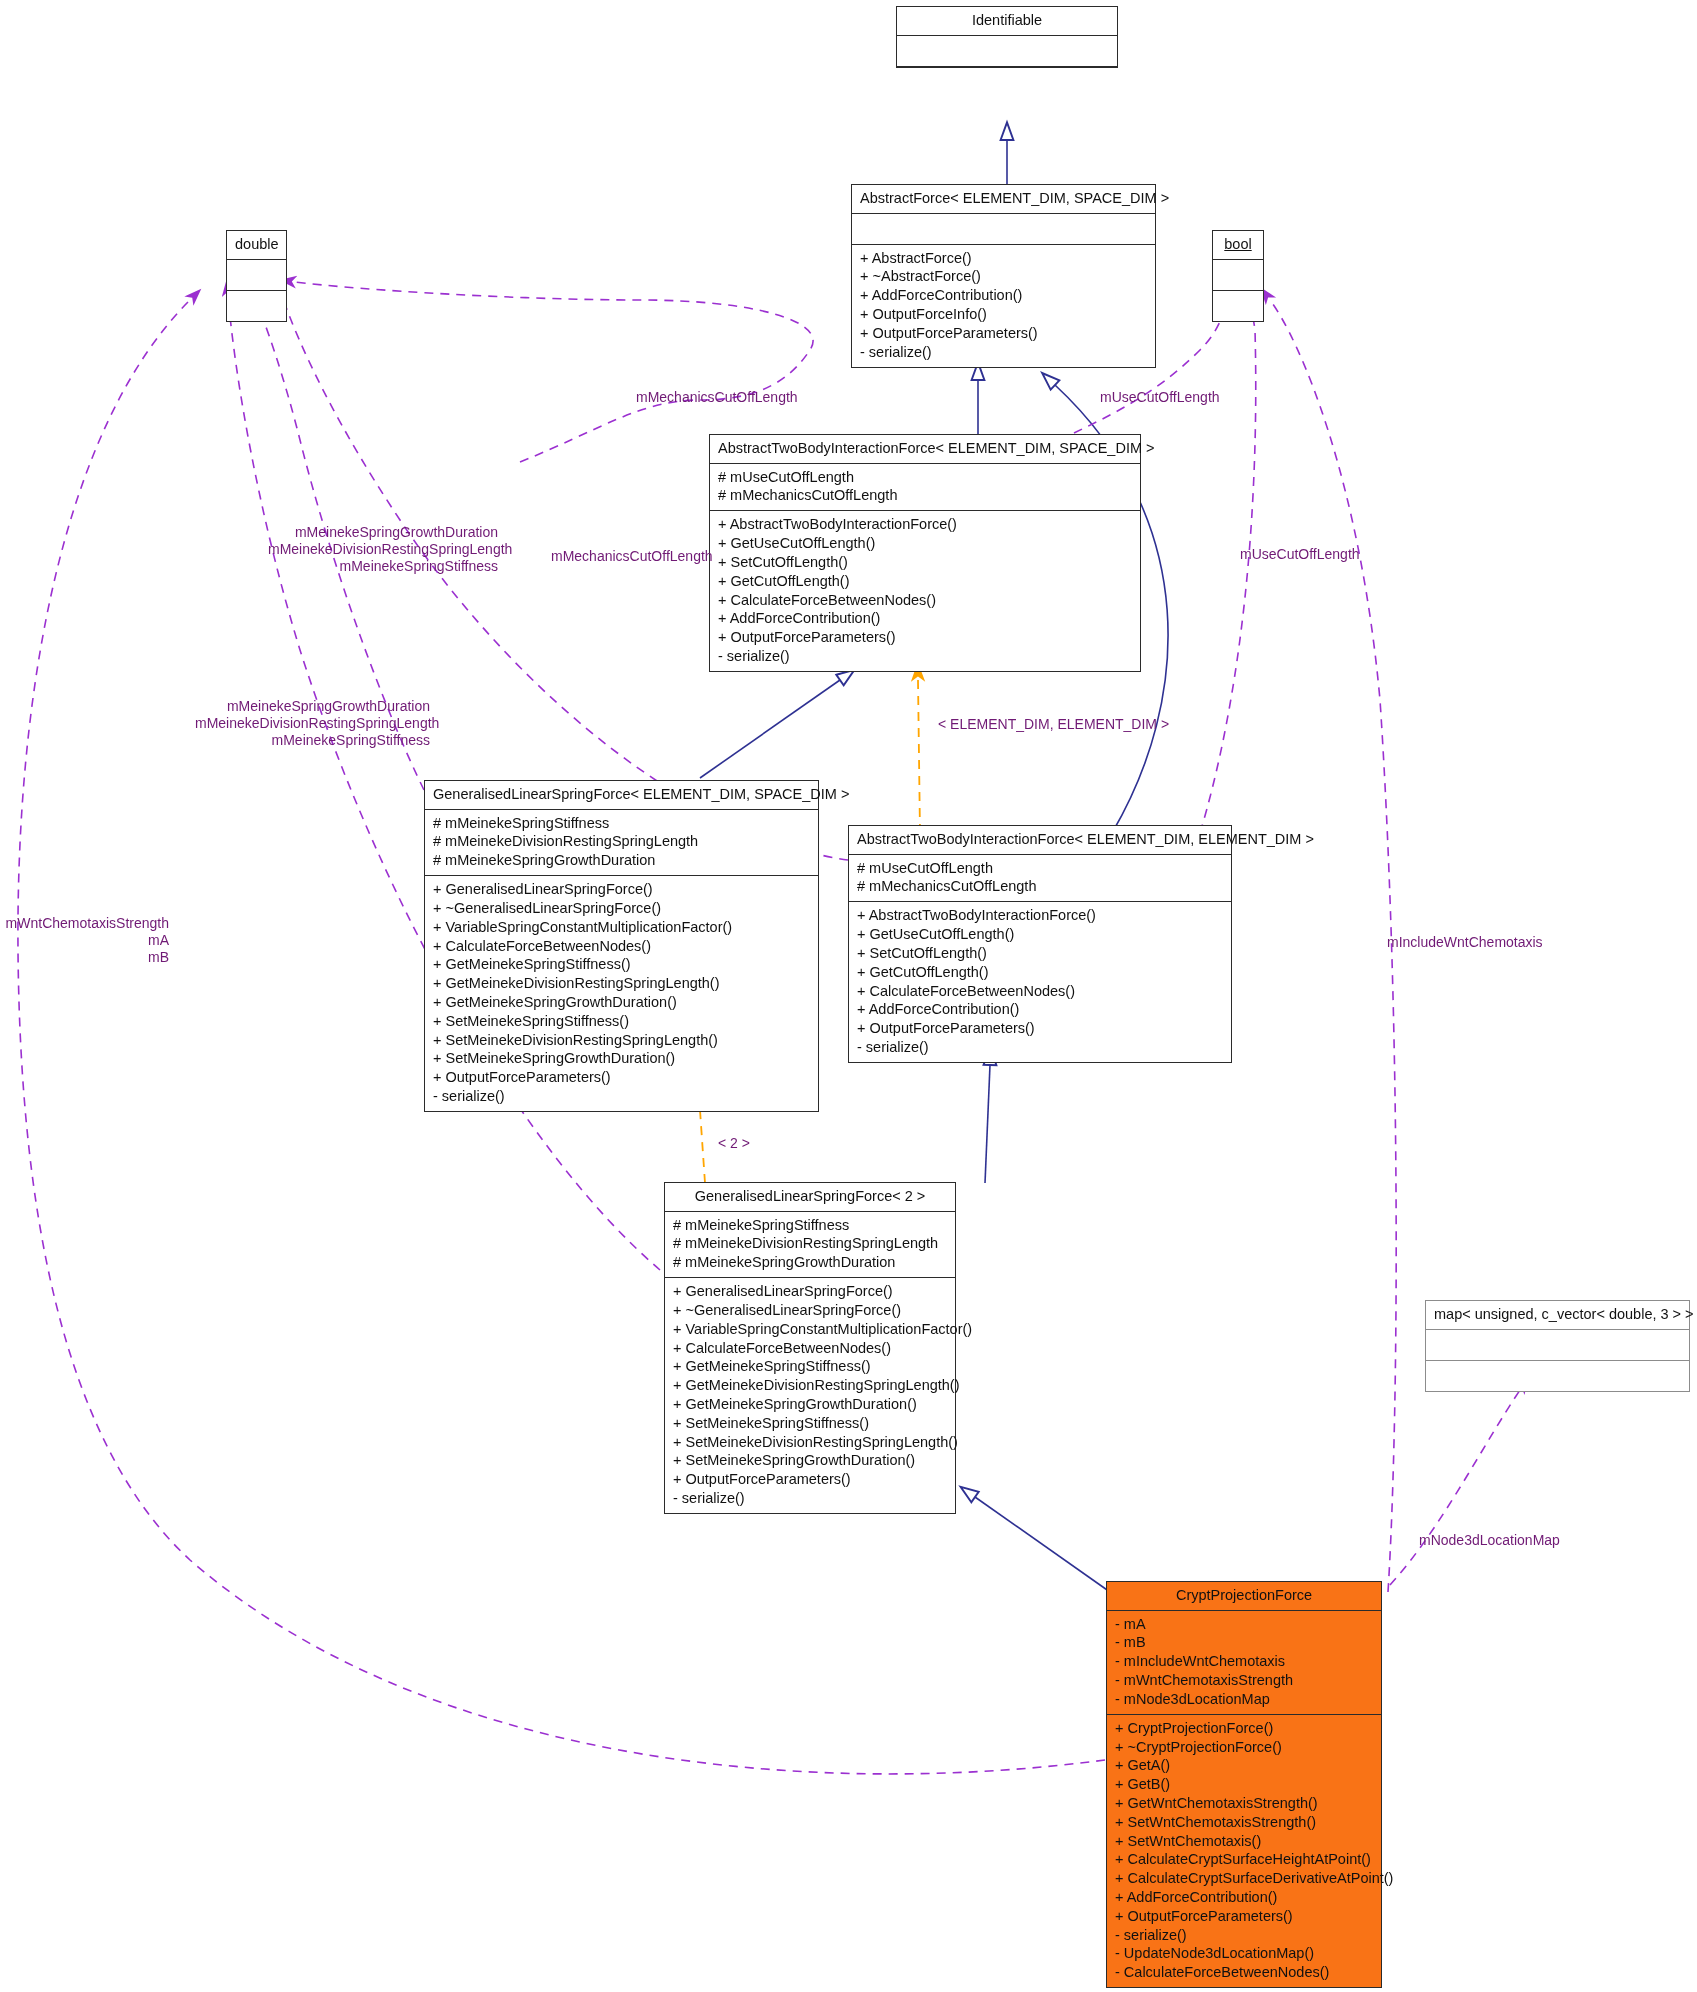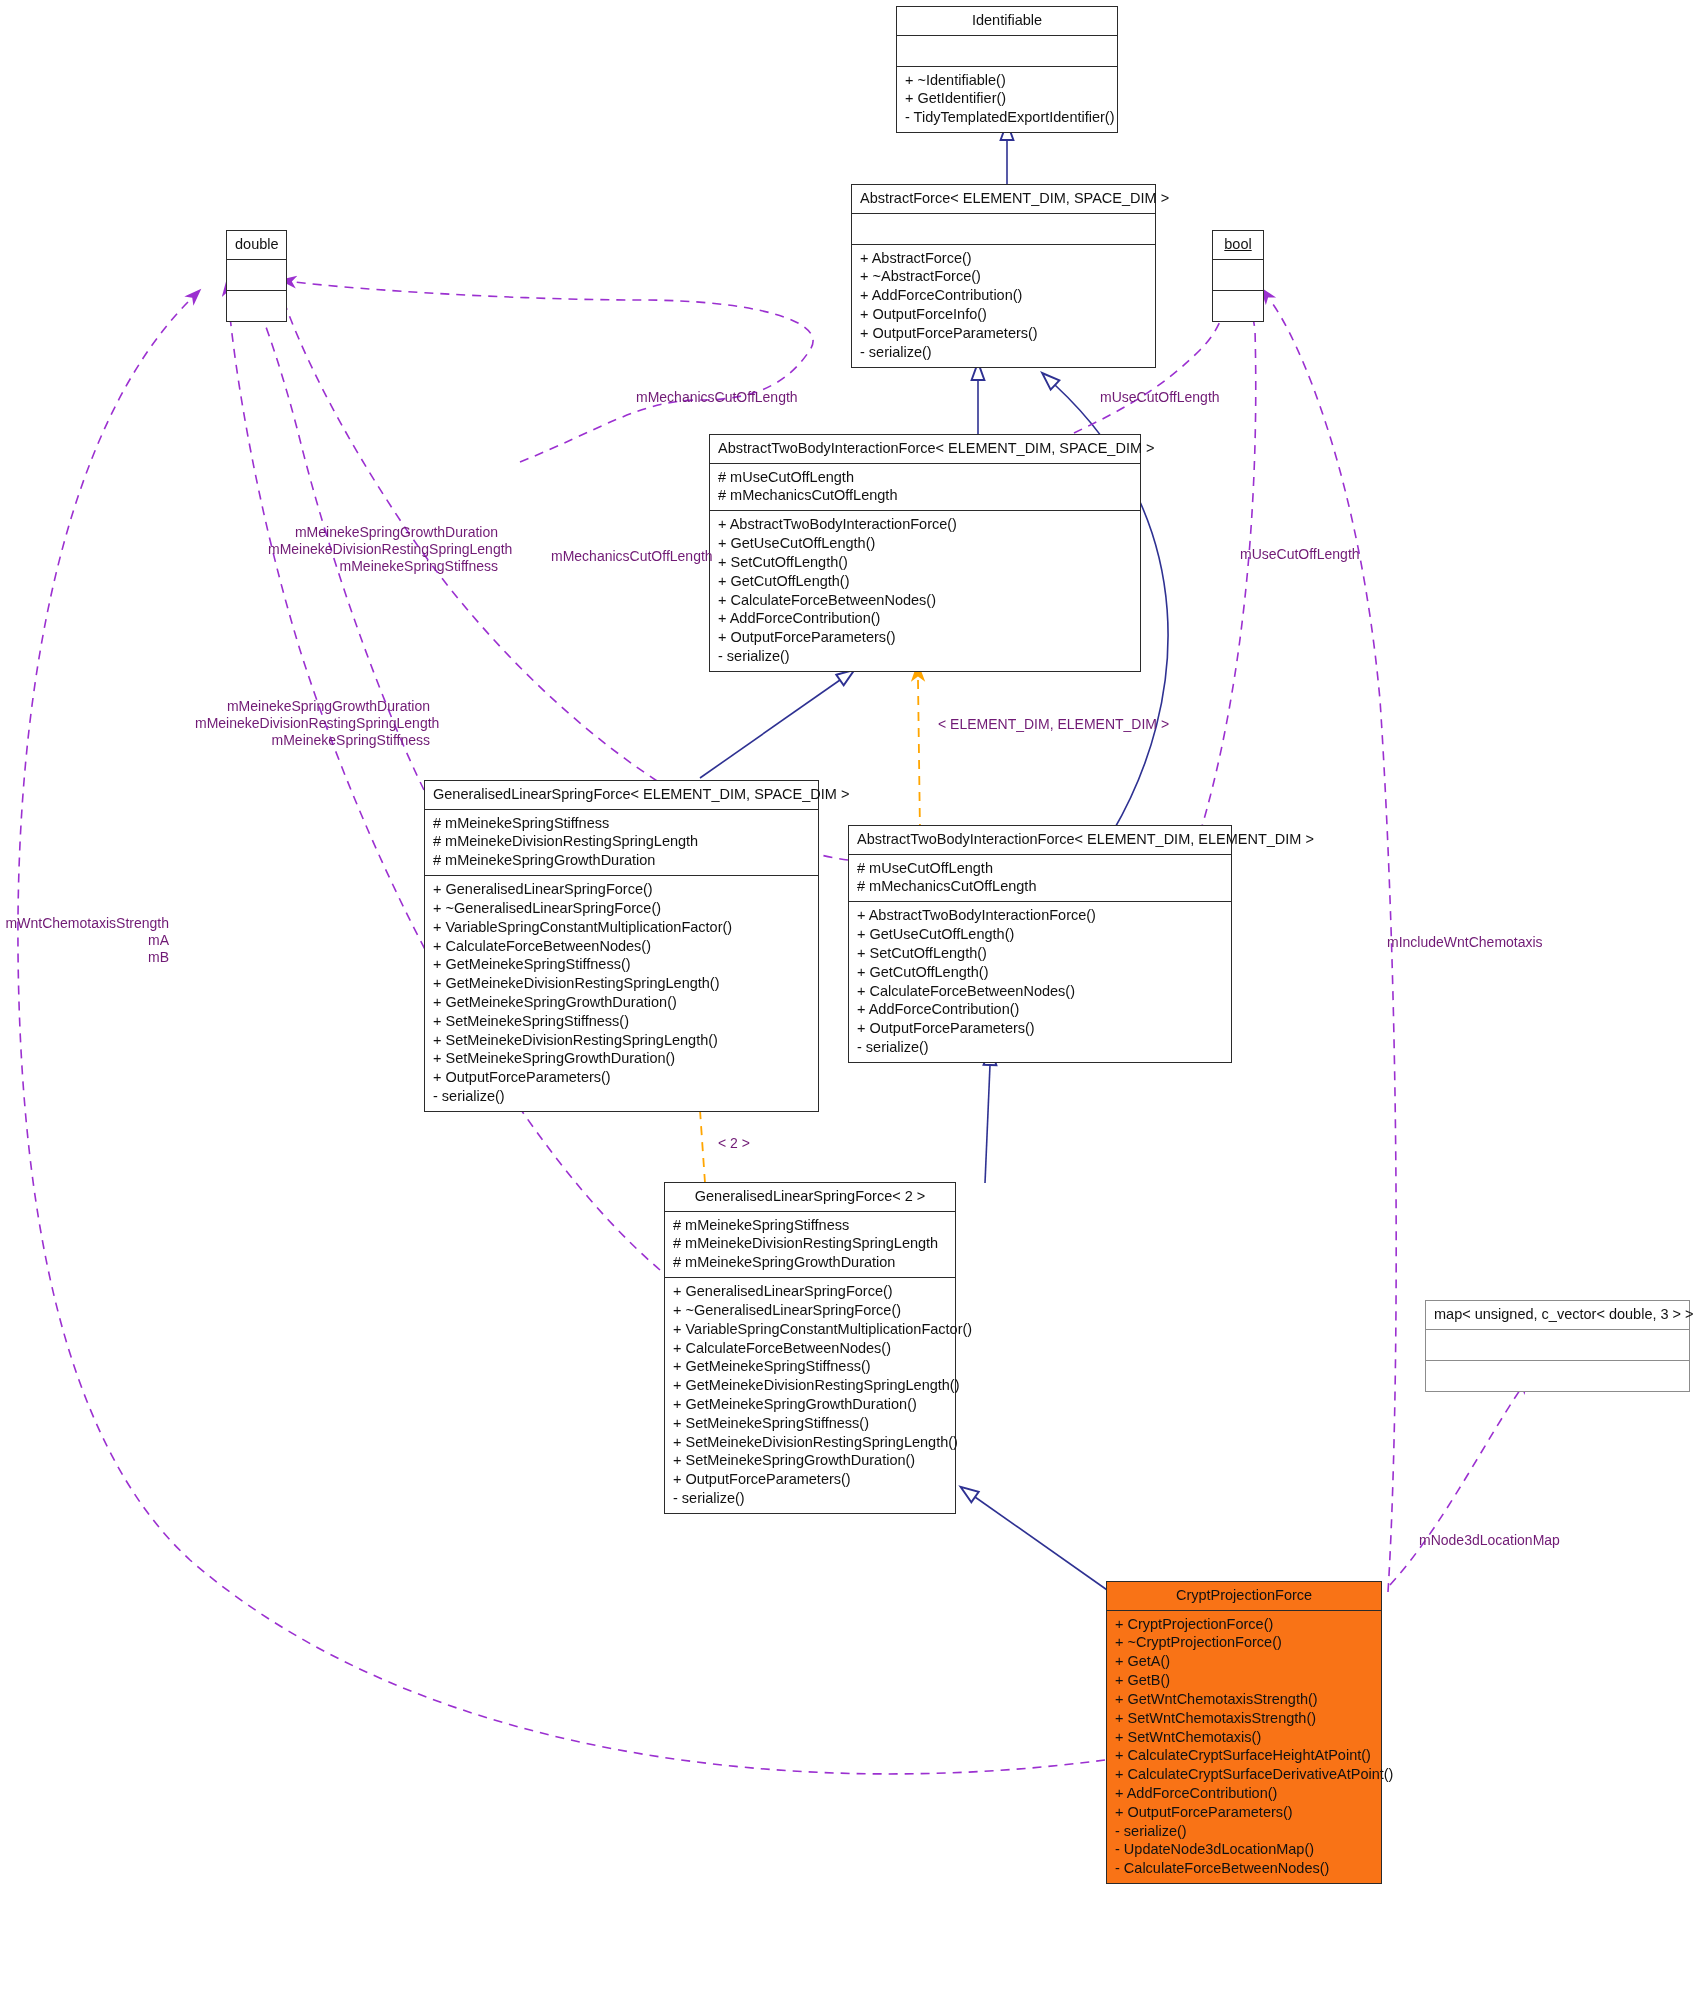--- a/index.html
+++ b/index.html
@@ -117,25 +117,20 @@
     <path d="M1388,1592 C1400,1400 1400,1000 1380,700 C1360,480 1300,340 1270,300" stroke="#9b30d0" stroke-width="1.6" fill="none" stroke-dasharray="9,7" marker-end="url(#arrow-open-purple)"></path>
 
     <path d="M1390,1585 C1440,1530 1480,1450 1520,1390" stroke="#9b30d0" stroke-width="1.6" fill="none" stroke-dasharray="9,7" marker-end="url(#arrow-open-purple)"></path>
   </svg>
 
   <div class="uml" style="left:896px; top:6px; width:222px;">
     <div class="title">Identifiable</div>
     <div class="attrs">
       <div class="row empty"></div>
     </div>
-    <div class="ops">
-      <div class="row">+ ~Identifiable()</div>
-      <div class="row">+ GetIdentifier()</div>
-      <div class="row">- TidyTemplatedExportIdentifier()</div>
-    </div>
   </div>
 
   <div class="uml" style="left:851px; top:184px; width:305px;">
     <div class="title">AbstractForce&lt; ELEMENT_DIM, SPACE_DIM &gt;</div>
     <div class="attrs">
       <div class="row empty"></div>
     </div>
     <div class="ops">
       <div class="row">+ AbstractForce()</div>
       <div class="row">+ ~AbstractForce()</div>
@@ -253,20 +248,27 @@
     <div class="attrs">
       <div class="row empty"></div>
     </div>
     <div class="ops">
       <div class="row empty"></div>
     </div>
   </div>
 
   <div class="uml filled" style="left:1106px; top:1581px; width:276px;">
     <div class="title">CryptProjectionForce</div>
+    <div class="attrs">
+      <div class="row">- mA</div>
+      <div class="row">- mB</div>
+      <div class="row">- mIncludeWntChemotaxis</div>
+      <div class="row">- mWntChemotaxisStrength</div>
+      <div class="row">- mNode3dLocationMap</div>
+    </div>
     <div class="ops">
       <div class="row">+ CryptProjectionForce()</div>
       <div class="row">+ ~CryptProjectionForce()</div>
       <div class="row">+ GetA()</div>
       <div class="row">+ GetB()</div>
       <div class="row">+ GetWntChemotaxisStrength()</div>
       <div class="row">+ SetWntChemotaxisStrength()</div>
       <div class="row">+ SetWntChemotaxis()</div>
       <div class="row">+ CalculateCryptSurfaceHeightAtPoint()</div>
       <div class="row">+ CalculateCryptSurfaceDerivativeAtPoint()</div>

